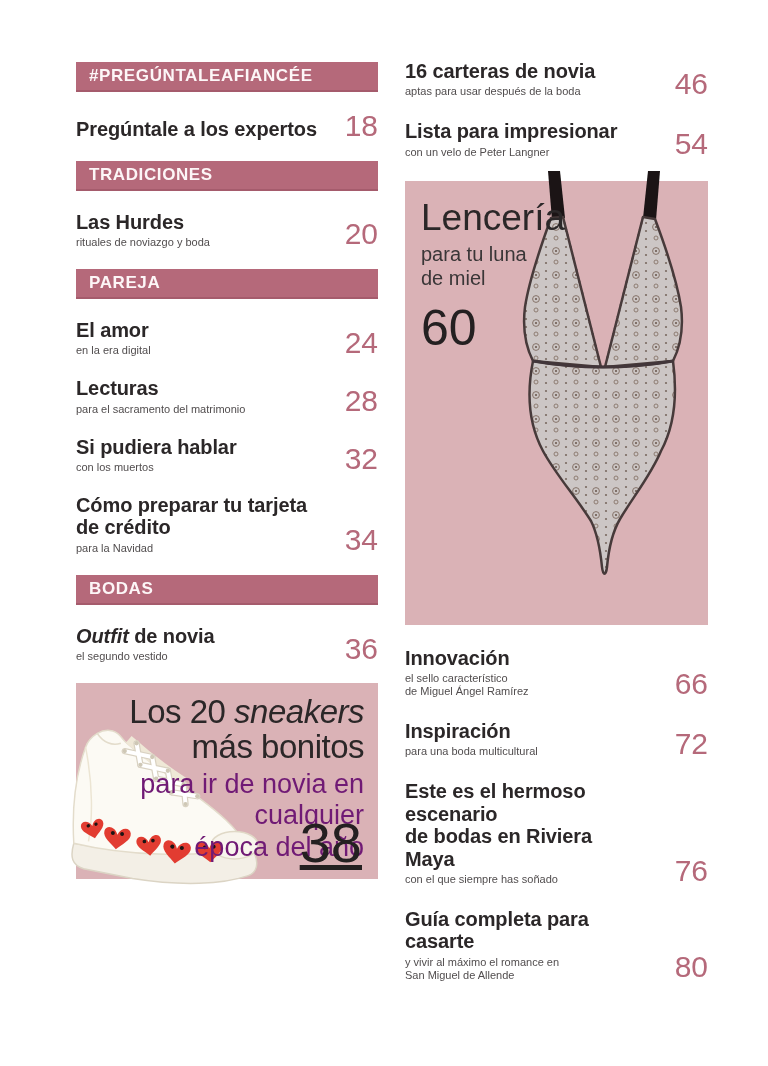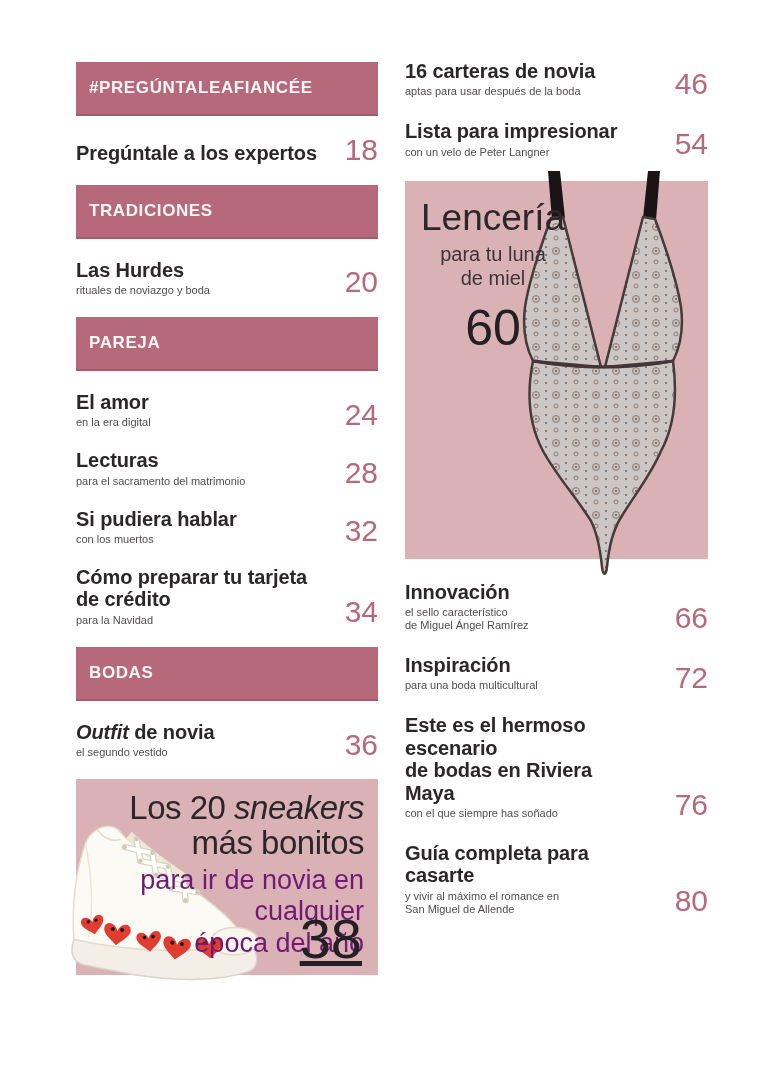--- a/index.html
+++ b/index.html
@@ -11,38 +11,38 @@
     font-family:"Liberation Sans","DejaVu Sans",sans-serif;
     -webkit-font-smoothing:antialiased;
   }
   .col{position:absolute;top:0;}
   #left-col{left:76px;width:302px;}
   #right-col{left:405px;width:303px;}
 
   .section-bar{
     margin-top:20px;background:var(--rose);color:#fdf6f7;
     font-size:17px;font-weight:bold;letter-spacing:.6px;
-    padding:16px 13px;box-sizing:border-box;
+    padding:4px 13px;box-sizing:border-box;
     border-bottom:2px solid #a55b6c;
   }
   #left-col > .section-bar:first-child{margin-top:62px;}
 
   .entry{display:flex;align-items:flex-end;margin-top:20px;}
   #right-col .entry{margin-top:22px;gap:36px;}
   #right-col .entry:first-child{margin-top:60px;}
   .entry-text{flex:1;min-width:0;}
   .title-line{font-size:20px;font-weight:bold;color:var(--ink);line-height:1.12;letter-spacing:-.1px;}
   .title-line em{font-style:italic;}
   .sub-line{font-size:11px;color:var(--sub);line-height:1.18;}
   .title-line + .sub-line{margin-top:3px;}
   .page-num{font-size:30px;color:var(--rose);line-height:.95;margin-left:10px;flex:0 0 auto;}
 
   .feature{position:relative;background:var(--pink);}
   #sneakers-block{margin-top:20px;height:196px;}
-  #lingerie-block{margin-top:22px;height:378px;text-align:center;}
+  #lingerie-block{margin-top:22px;height:444px;}
 
   .sneakers-text{position:absolute;top:12px;right:14px;text-align:right;}
   .feat-title-line{font-size:33px;font-weight:normal;color:var(--ink);line-height:1.06;letter-spacing:-.5px;}
   .feat-title-line em{font-style:italic;}
   .feat-sub-line{font-size:27px;color:#701a75;line-height:1.16;}
   .feat-title-line + .feat-sub-line{margin-top:4px;}
   .sneakers-page{position:absolute;right:16px;bottom:8px;font-size:56px;color:var(--bignum);line-height:1;text-decoration:underline;}
 
   .lingerie-text{position:absolute;left:16px;top:18px;}
   .lingerie-title{font-size:37px;font-weight:normal;color:var(--ink);line-height:1;}

